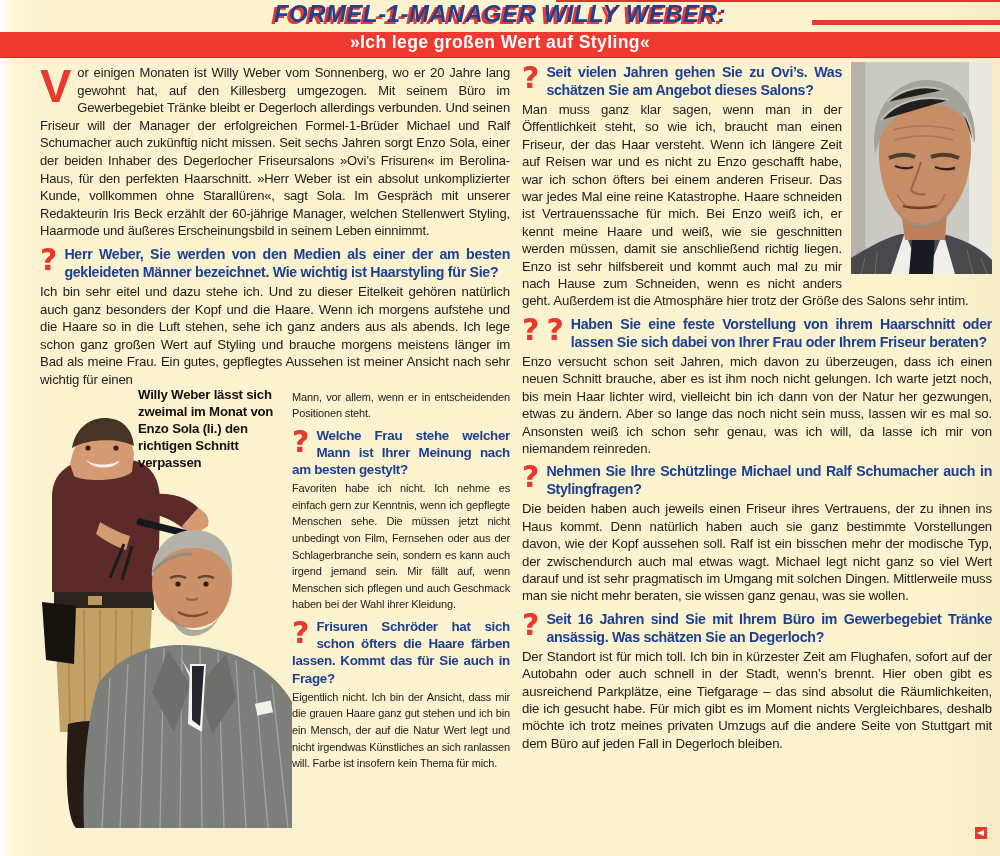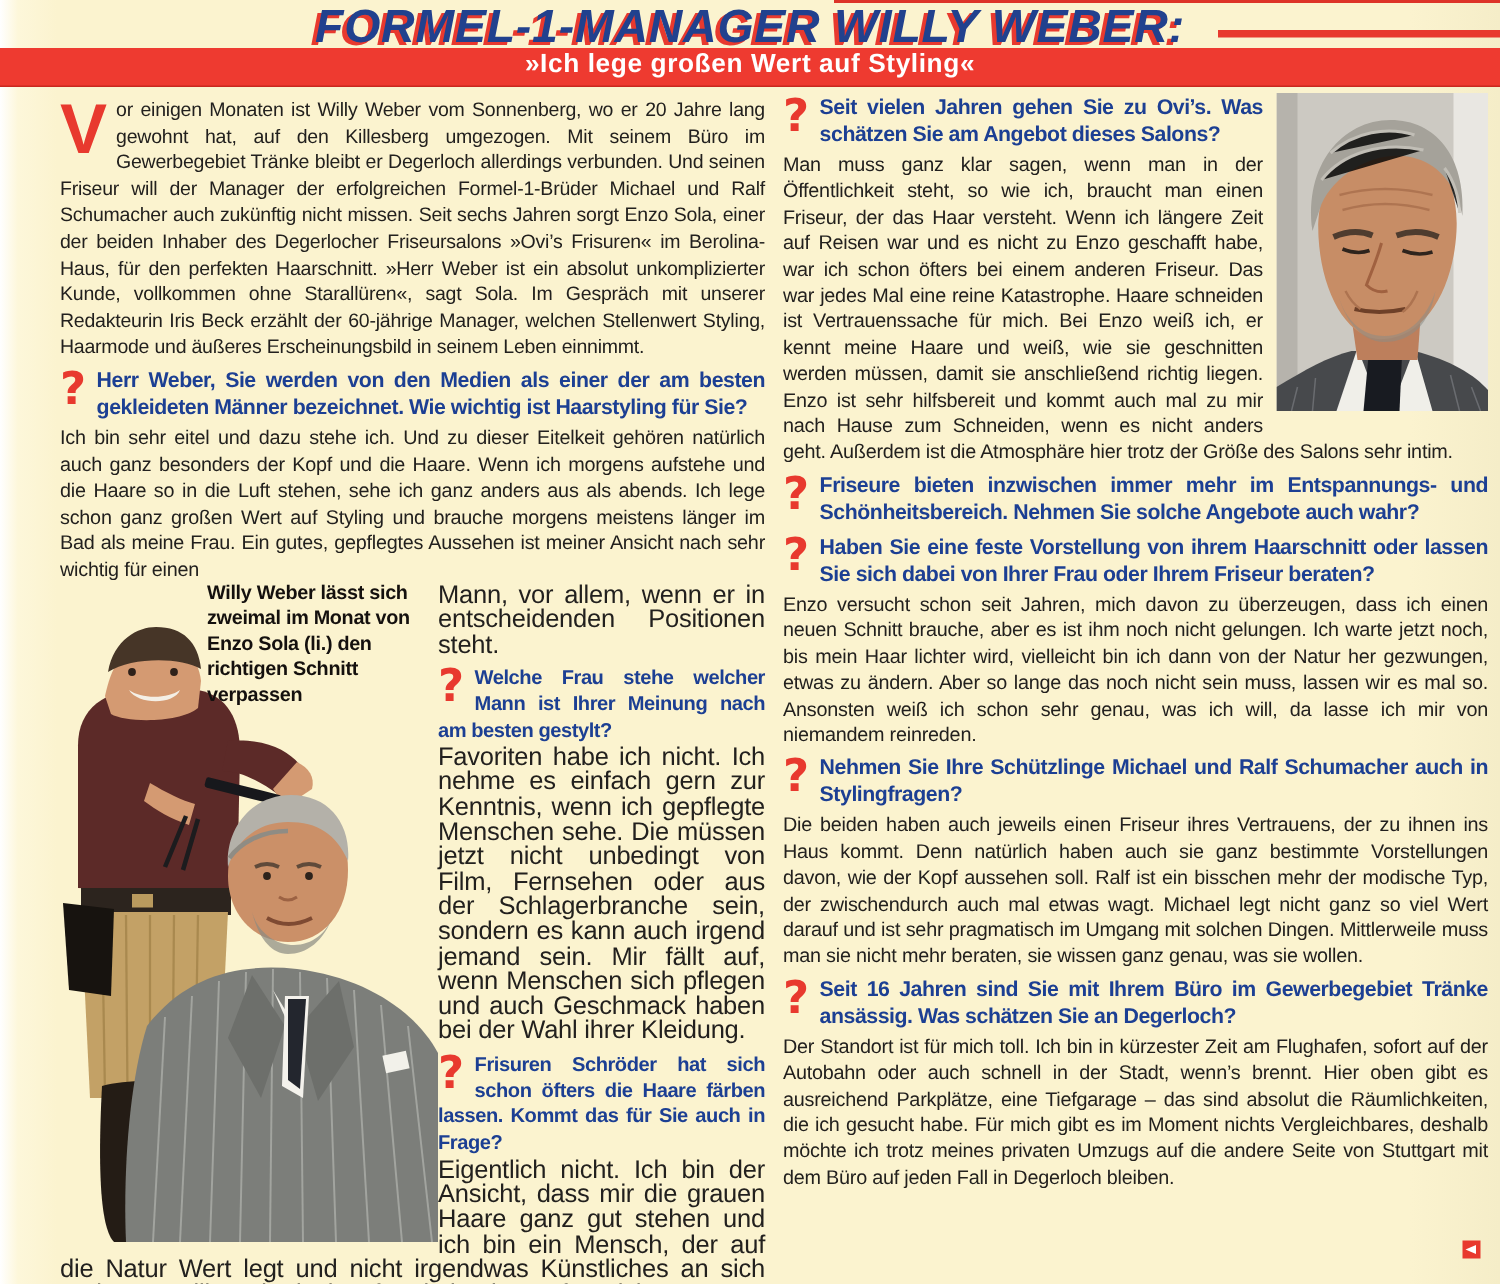--- a/index.html
+++ b/index.html
@@ -7,21 +7,21 @@
     position:relative;width:1000px;height:856px;overflow:hidden;
     background:linear-gradient(90deg,#ffffff 0px,#fdf7da 12px,#fbf3cf 38px,#fbf3cf 94%,#f5edc8 100%);
     font-family:"Liberation Sans",sans-serif;
     -webkit-hyphens:auto;hyphens:auto;
   }
   
   .rule-thin{position:absolute;top:0;left:556px;width:444px;height:2px;background:#dd3328;}
   .rule-right{position:absolute;top:20px;left:812px;width:188px;height:5px;background:#e8392e;}
   .title{
     position:absolute;top:0;left:0;width:100%;margin:0;text-align:center;
-    font-style:italic;font-weight:bold;font-size:31px;letter-spacing:.5px;
+    font-style:italic;font-weight:bold;font-size:24px;letter-spacing:.5px;
     color:#21418e;text-shadow:-3px 2px 0 #e8392e;white-space:nowrap;
   }
   .banner{position:absolute;top:32px;left:0;width:100%;height:25px;background:#ee3a30;
     display:flex;align-items:flex-start;justify-content:center;box-shadow:0 1px 0 #c9281f;}
   .banner span{color:#ffffff;font-weight:bold;font-size:17.5px;letter-spacing:.4px;}
   
   .col{position:absolute;width:470px;text-align:justify;color:#22201e;
        font-size:13.2px;line-height:17.6px;letter-spacing:-0.15px;}
   .col-left{left:40px;top:64px;height:792px;}
   .col-right{left:522px;top:58px;height:798px;line-height:17.4px;}
@@ -31,21 +31,21 @@
            padding:3px 6px 0 0;letter-spacing:0;}
   .q{font-weight:bold;color:#1c3f93;font-size:14.2px;line-height:18px;
      letter-spacing:-0.3px;margin:5px 0 2px;text-align:justify;}
   .qmark{float:left;font-family:"DejaVu Sans",sans-serif;font-weight:bold;
          font-size:30px;line-height:27px;color:#e8392e;margin:1px 7px 0 0;letter-spacing:0;}
   
   .photo-float{float:left;width:252px;height:436px;margin:3px 0 0 0;position:relative;}
   .photo-float svg{position:absolute;left:0;top:10px;}
   .caption{position:absolute;top:-6px;left:98px;width:142px;text-align:left;
            font-weight:bold;font-size:13.2px;line-height:17px;color:#14100e;letter-spacing:-0.2px;}
-  .nw{font-size:17px;line-height:16.6px;}
+  .nw{font-size:11px;line-height:16.6px;}
   .q.nw{font-size:13.4px;line-height:17.2px;}
   
   .portrait-float{float:right;width:141px;height:212px;margin:4px 0 7px 9px;}
   
   .endmark{position:absolute;left:975px;top:827px;width:12px;height:12px;background:#e8392e;}
   .endmark-arrow{position:absolute;left:2px;top:3px;width:0;height:0;
     border-right:7px solid #ffffff;border-top:3px solid transparent;border-bottom:3px solid transparent;}
 </style>
 </head>
 <body>
@@ -189,21 +189,21 @@
         <path d="M52,144 Q68,148 86,144" stroke="#6e4028" stroke-width="2.6" fill="none"></path>
         <path d="M46,132 Q50,140 56,144" stroke="#ad7350" stroke-width="1.6" fill="none"></path>
         <path d="M94,132 Q90,142 84,146" stroke="#ad7350" stroke-width="1.6" fill="none"></path>
         <path d="M40,130 C44,150 56,162 72,162 C88,162 100,150 106,132 C102,154 90,166 72,166 C56,166 44,150 40,130 Z" fill="#8d8d85" opacity=".55"></path>
       </svg>
     </div>
 
     <div class="q"><span class="qmark">?</span><span>Seit vielen Jahren gehen Sie zu Ovi’s. Was schätzen Sie am Angebot dieses Salons?</span></div>
     <p class="a">Man muss ganz klar sagen, wenn man in der Öffentlichkeit steht, so wie ich, braucht man einen Friseur, der das Haar versteht. Wenn ich längere Zeit auf Reisen war und es nicht zu Enzo geschafft habe, war ich schon öfters bei einem anderen Friseur. Das war jedes Mal eine reine Katastrophe. Haare schneiden ist Vertrauenssache für mich. Bei Enzo weiß ich, er kennt meine Haare und weiß, wie sie geschnitten werden müssen, damit sie anschließend richtig liegen. Enzo ist sehr hilfsbereit und kommt auch mal zu mir nach Hause zum Schneiden, wenn es nicht anders geht. Außerdem ist die Atmosphäre hier trotz der Größe des Salons sehr intim.</p>
 
-    <div class="q"><span class="qmark">?</span><span>Friseure bieten inzwischen immer mehr im Entspannungs- und Schönheitsbereich. Nehmen Sie solche Angebote auch wahr?</span></div>
+    <div class="q"><span class="qmark">?</span></div>
 
     <div class="q"><span class="qmark">?</span><span>Haben Sie eine feste Vorstellung von ihrem Haarschnitt oder lassen Sie sich dabei von Ihrer Frau oder Ihrem Friseur beraten?</span></div>
     <p class="a">Enzo versucht schon seit Jahren, mich davon zu überzeugen, dass ich einen neuen Schnitt brauche, aber es ist ihm noch nicht gelungen. Ich warte jetzt noch, bis mein Haar lichter wird, vielleicht bin ich dann von der Natur her gezwungen, etwas zu ändern. Aber so lange das noch nicht sein muss, lassen wir es mal so. Ansonsten weiß ich schon sehr genau, was ich will, da lasse ich mir von niemandem reinreden.</p>
 
     <div class="q"><span class="qmark">?</span><span>Nehmen Sie Ihre Schützlinge Michael und Ralf Schumacher auch in Stylingfragen?</span></div>
     <p class="a">Die beiden haben auch jeweils einen Friseur ihres Vertrauens, der zu ihnen ins Haus kommt. Denn natürlich haben auch sie ganz bestimmte Vorstellungen davon, wie der Kopf aussehen soll. Ralf ist ein bisschen mehr der modische Typ, der zwischendurch auch mal etwas wagt. Michael legt nicht ganz so viel Wert darauf und ist sehr pragmatisch im Umgang mit solchen Dingen. Mittlerweile muss man sie nicht mehr beraten, sie wissen ganz genau, was sie wollen.</p>
 
     <div class="q"><span class="qmark">?</span><span>Seit 16 Jahren sind Sie mit Ihrem Büro im Gewerbegebiet Tränke ansässig. Was schätzen Sie an Degerloch?</span></div>
     <p class="a">Der Standort ist für mich toll. Ich bin in kürzester Zeit am Flughafen, sofort auf der Autobahn oder auch schnell in der Stadt, wenn’s brennt. Hier oben gibt es ausreichend Parkplätze, eine Tiefgarage – das sind absolut die Räumlichkeiten, die ich gesucht habe. Für mich gibt es im Moment nichts Vergleichbares, deshalb möchte ich trotz meines privaten Umzugs auf die andere Seite von Stuttgart mit dem Büro auf jeden Fall in Degerloch bleiben.</p>
   </div>

